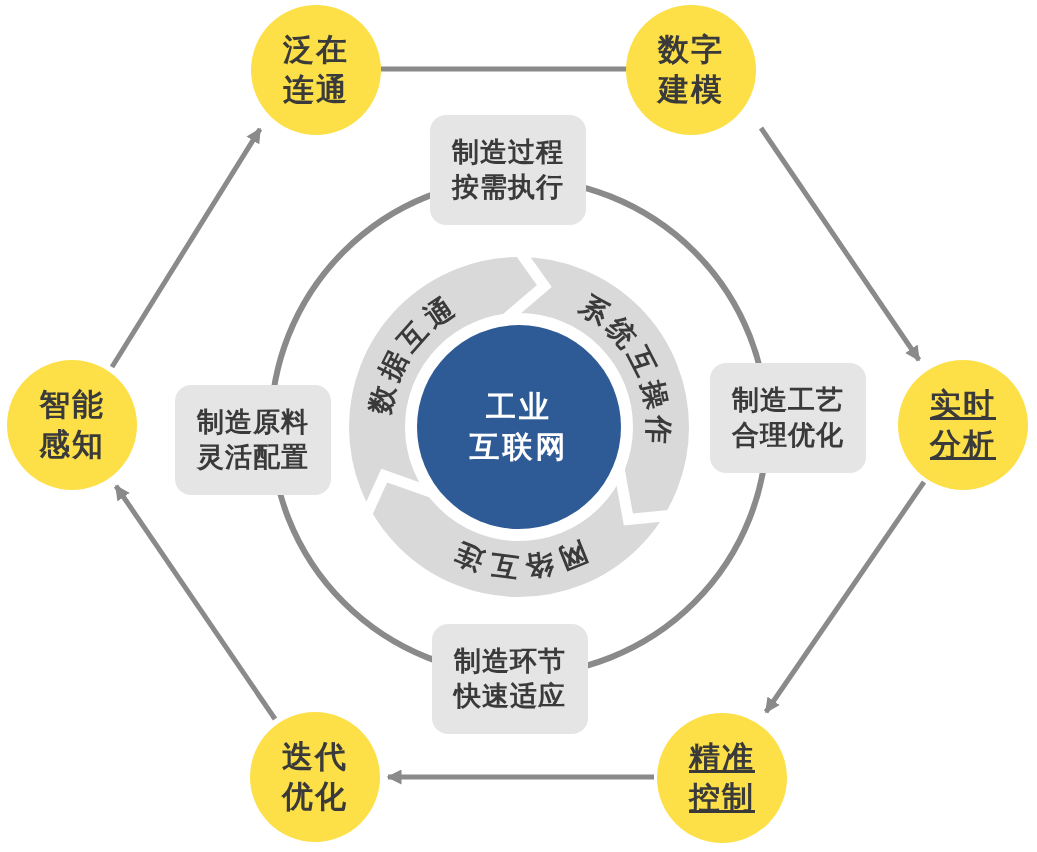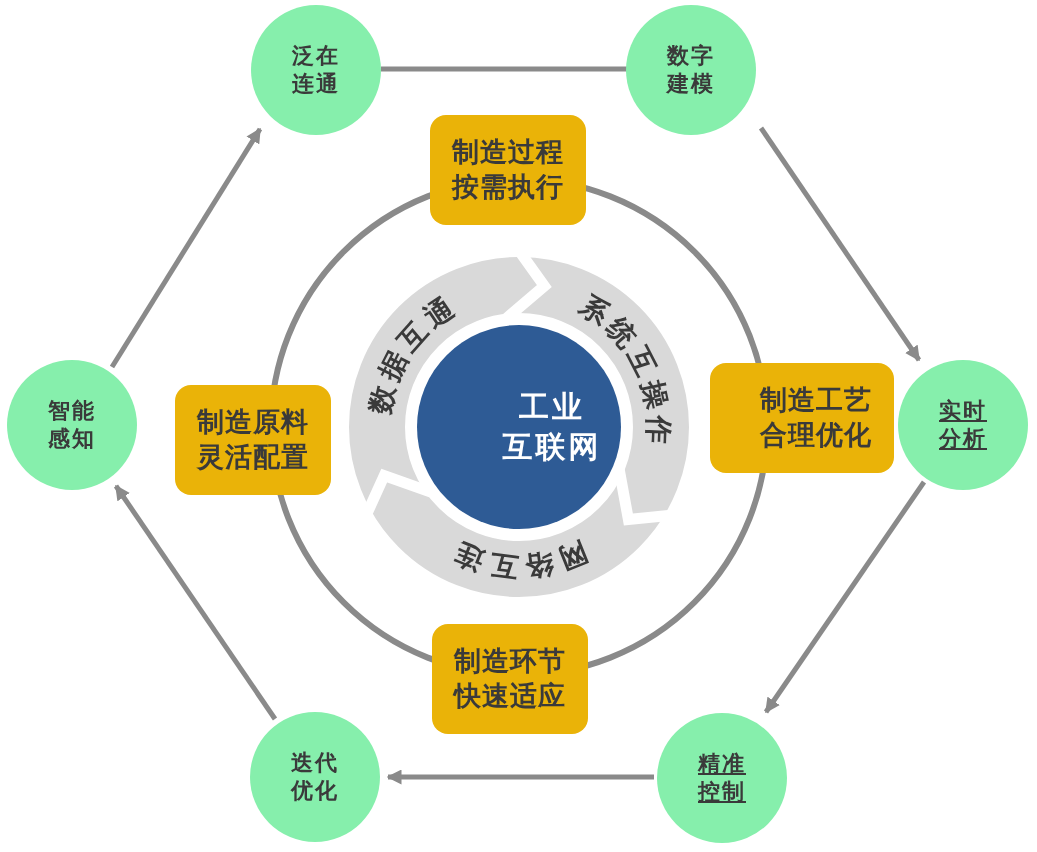--- a/index.html
+++ b/index.html
@@ -10,38 +10,38 @@
     background: #ffffff;
     overflow: hidden;
     font-family: "Liberation Sans", "DejaVu Sans", sans-serif;
   }
   #diagram-svg { position: absolute; left: 0; top: 0; }
   .node {
     position: absolute;
     width: 130px;
     height: 130px;
     border-radius: 50%;
-    background: #86efac;
+    background: #fde047;
     display: flex;
     align-items: center;
     justify-content: center;
     text-align: center;
     font-weight: bold;
-    font-size: 22px;
+    font-size: 31px;
     line-height: 1.28;
     letter-spacing: 2px;
     color: #3a3a3a;
     white-space: pre-line;
   }
   .feature-box {
     position: absolute;
     width: 156px;
     height: 110px;
     border-radius: 16px;
-    background: #eab308;
+    background: #e5e5e5;
     display: flex;
     align-items: center;
     justify-content: center;
     text-align: center;
     font-weight: bold;
     font-size: 27px;
     line-height: 1.3;
     letter-spacing: 1px;
     color: #3a3a3a;
     white-space: pre-line;
@@ -55,21 +55,20 @@
     display: flex;
     align-items: center;
     justify-content: center;
     text-align: center;
     font-weight: bold;
     font-size: 30px;
     line-height: 1.35;
     letter-spacing: 3px;
     color: #ffffff;
     white-space: pre-line;
-    padding-left: 33px;
   }
   .ring-text {
     font-weight: bold;
     font-size: 28px;
     letter-spacing: 5px;
     fill: #3a3a3a;
   }
 </style>
 </head>
 <body>
@@ -119,21 +118,21 @@
     </text>
 
     <circle cx="519" cy="427" r="102" fill="#2e5b95"></circle>
   </svg>
 
   <div class="center-label">工业
 互联网</div>
 
   <div class="feature-box" style="left:430px; top:115px;">制造过程
 按需执行</div>
-  <div class="feature-box" style="left:710px; top:363px;padding-left:28px;">制造工艺
+  <div class="feature-box" style="left:710px; top:363px;">制造工艺
 合理优化</div>
   <div class="feature-box" style="left:432px; top:624px;">制造环节
 快速适应</div>
   <div class="feature-box" style="left:175px; top:363px;margin-top:22px;">制造原料
 灵活配置</div>
 
   <div class="node" style="left:251px; top:5px;">泛在
 连通</div>
   <div class="node" style="left:626px; top:5px;">数字
 建模</div>

